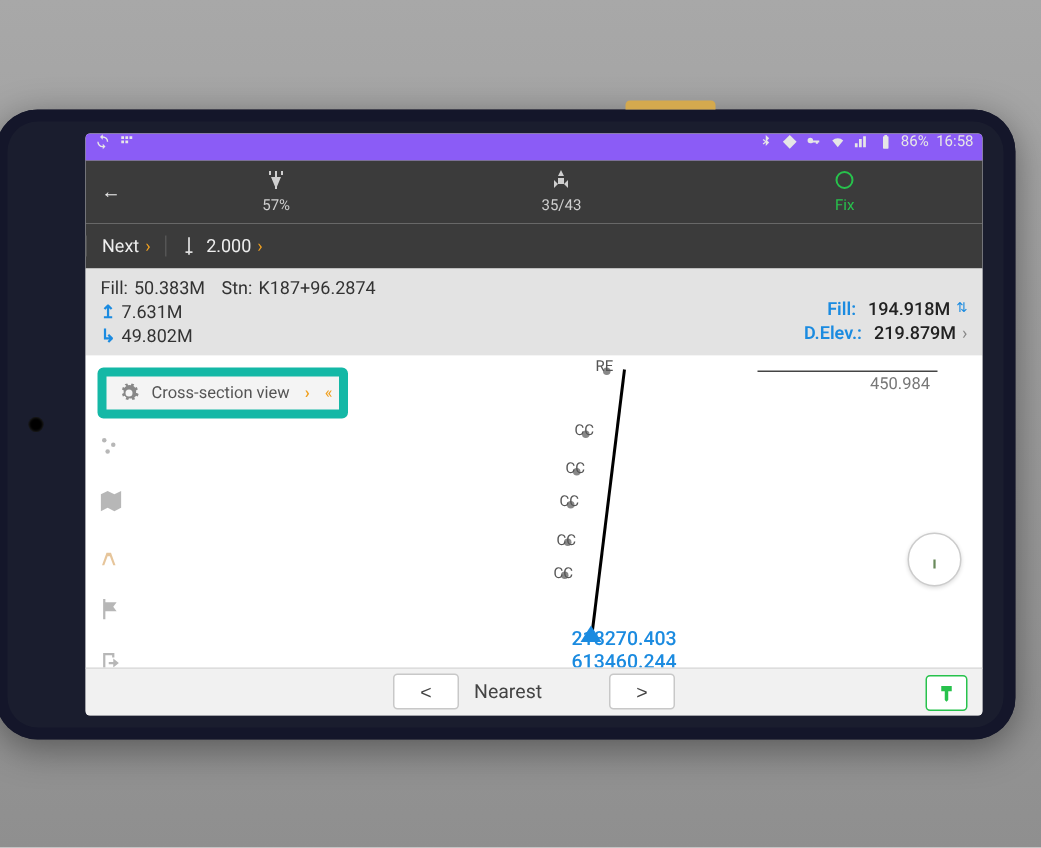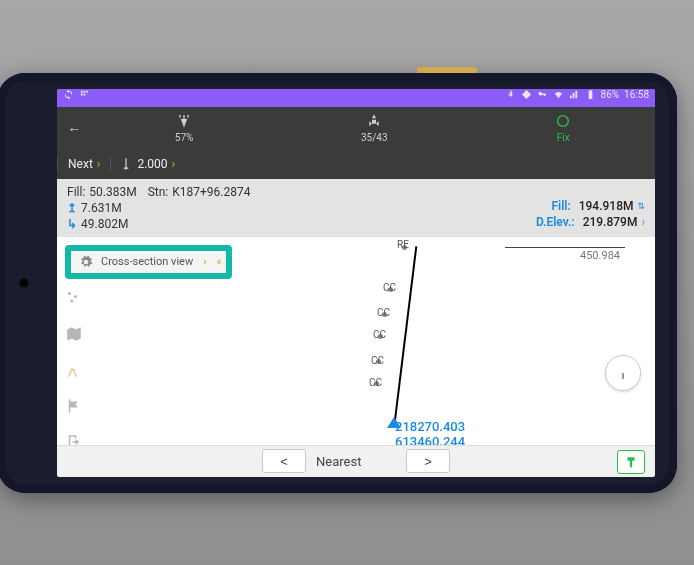--- a/index.html
+++ b/index.html
@@ -120,21 +120,21 @@
   .plabel.c4{left:314px;top:118px;}
   .plabel.c5{left:312px;top:140px;}
   .pt{position:absolute;width:5px;height:5px;border-radius:50%;background:#888;}
   .pt.p1{left:345px;top:8px;}
   .pt.p2{left:331px;top:50px;}
   .pt.p3{left:325px;top:75px;}
   .pt.p4{left:321px;top:97px;}
   .pt.p5{left:319px;top:122px;}
   .pt.p6{left:317px;top:144px;}
 
-  .coords{position:absolute;left:338px;top:182px;color:#1b8be0;font-size:13px;line-height:1.2;font-weight:500;}
+  .coords{position:absolute;left:324px;top:182px;color:#1b8be0;font-size:13px;line-height:1.2;font-weight:500;}
 
   .roundbtn{
     position:absolute; right:14px; bottom:54px; width:36px; height:36px;
     border-radius:50%;border:1px solid #ccc;background:#fff;
     display:flex;align-items:center;justify-content:center;
     box-shadow:0 1px 3px rgba(0,0,0,.15);
   }
   .roundbtn svg{width:18px;height:18px;fill:#6a8a5c;}
 
   

